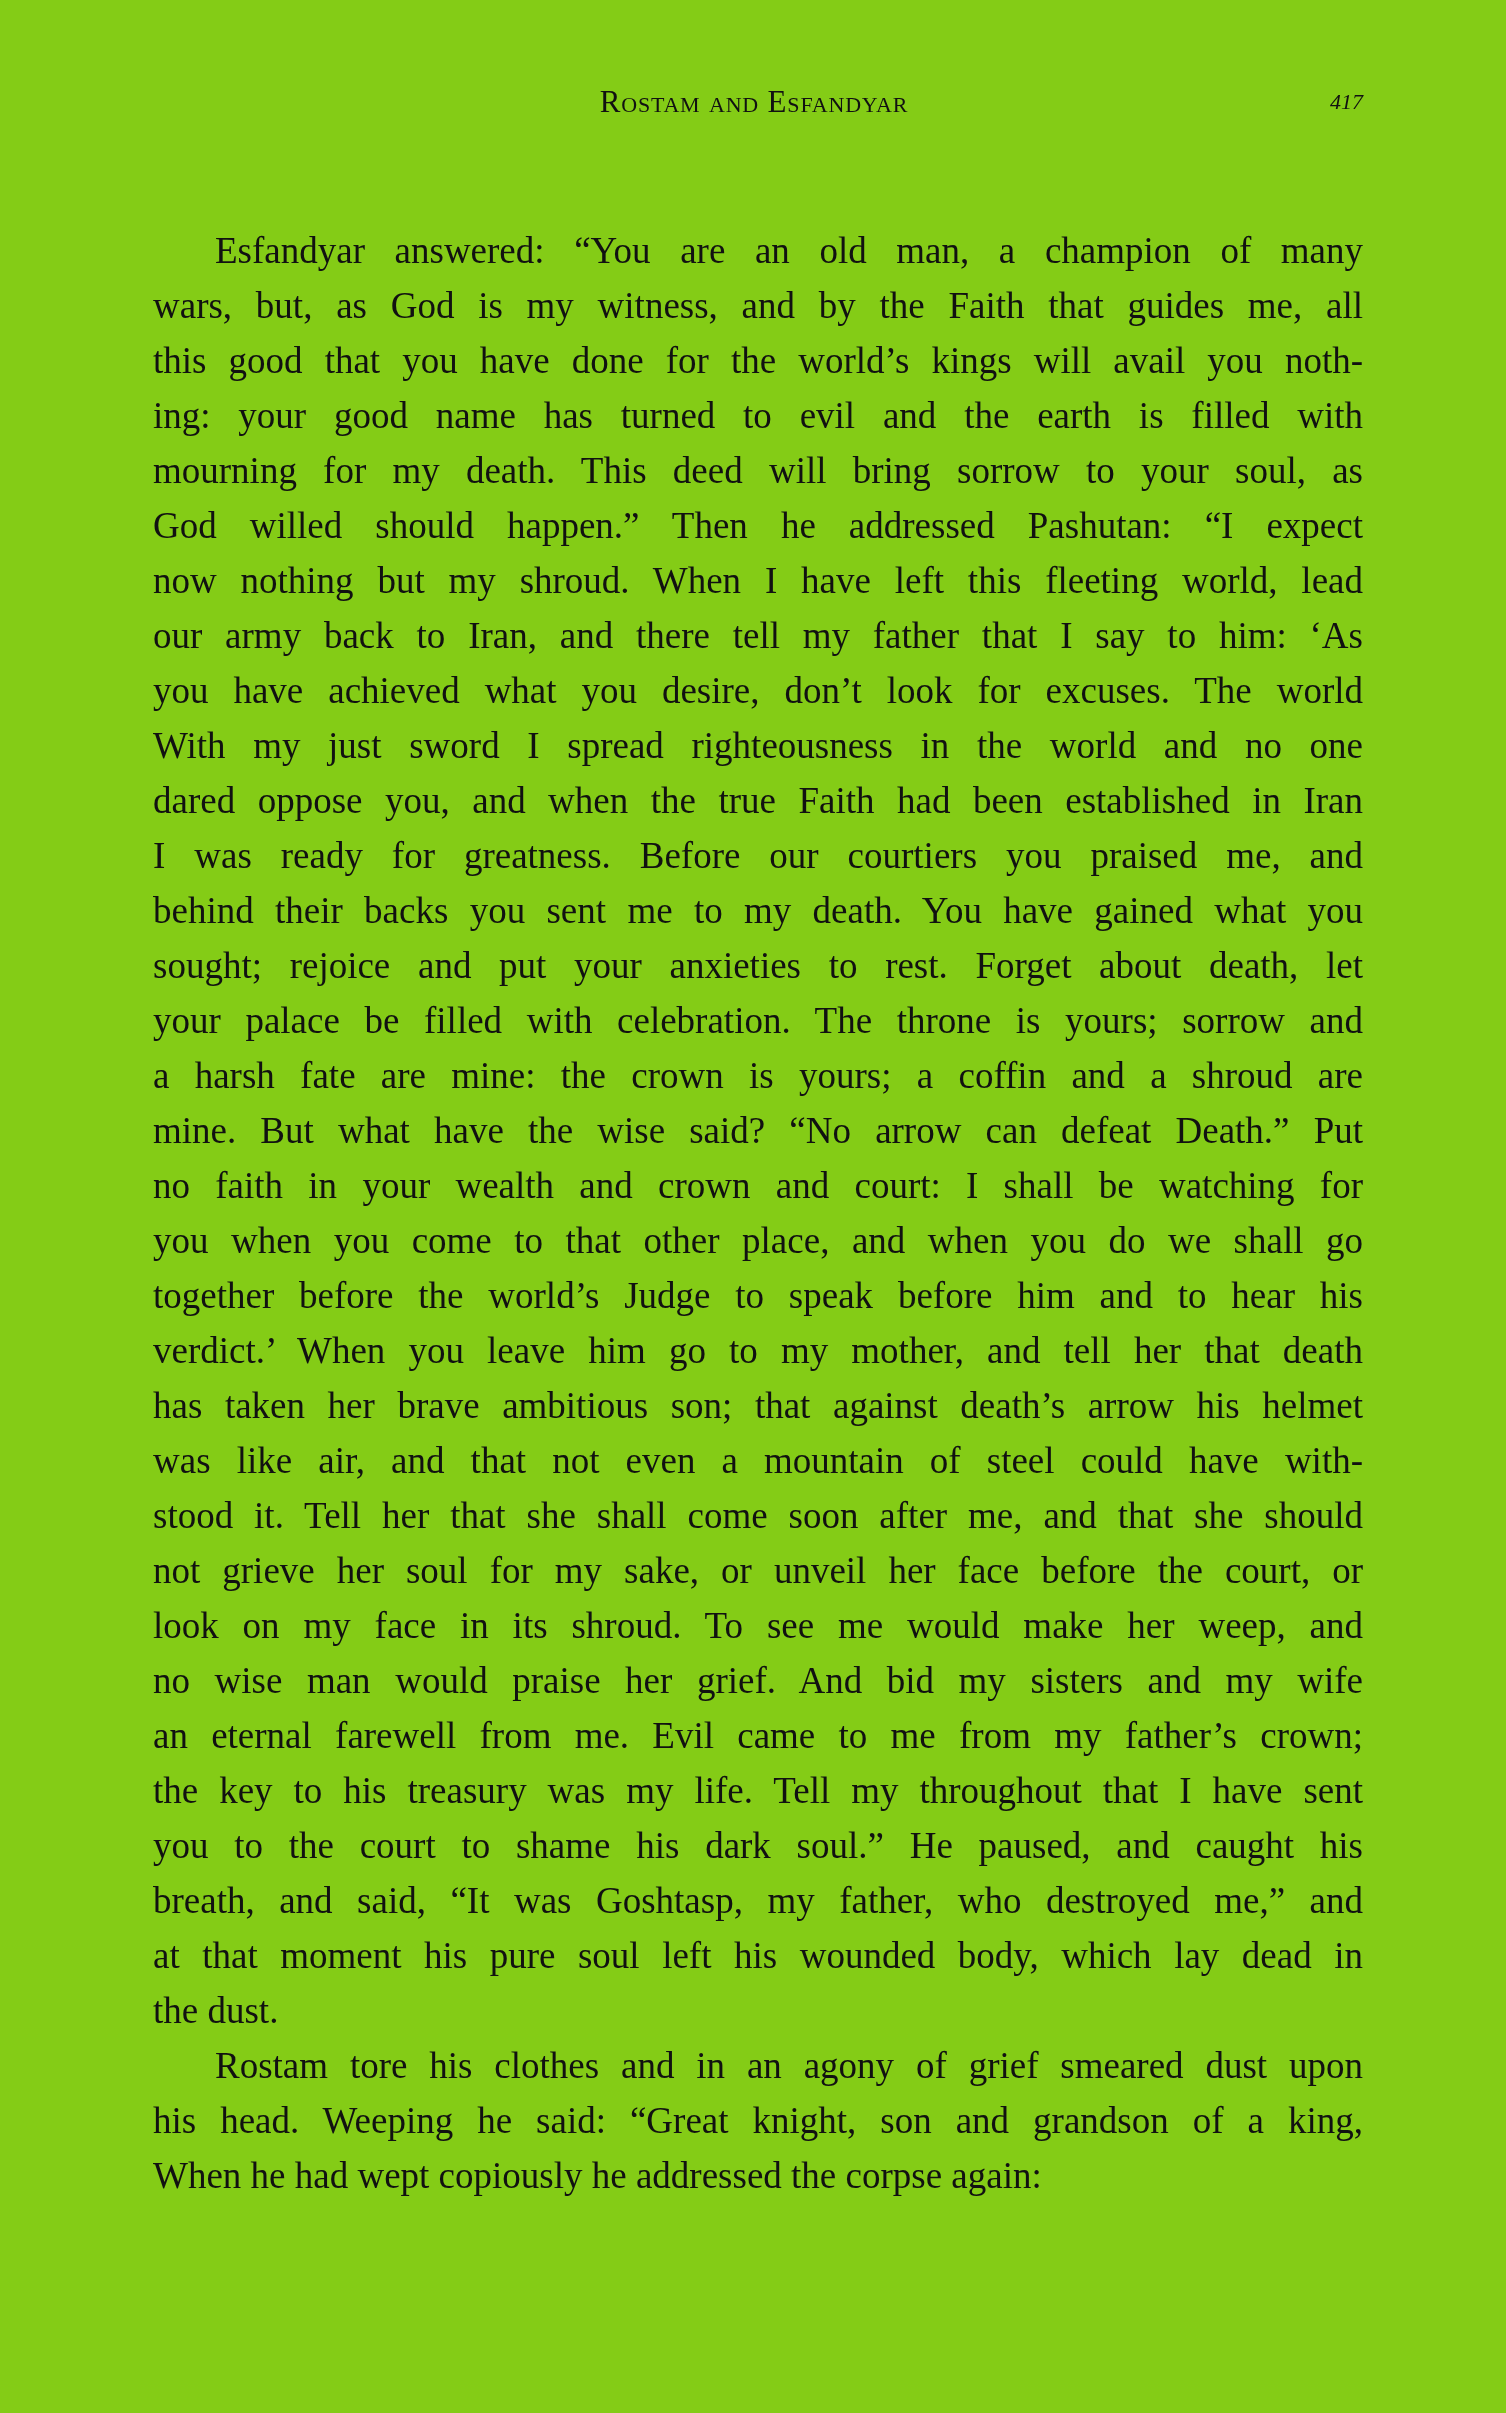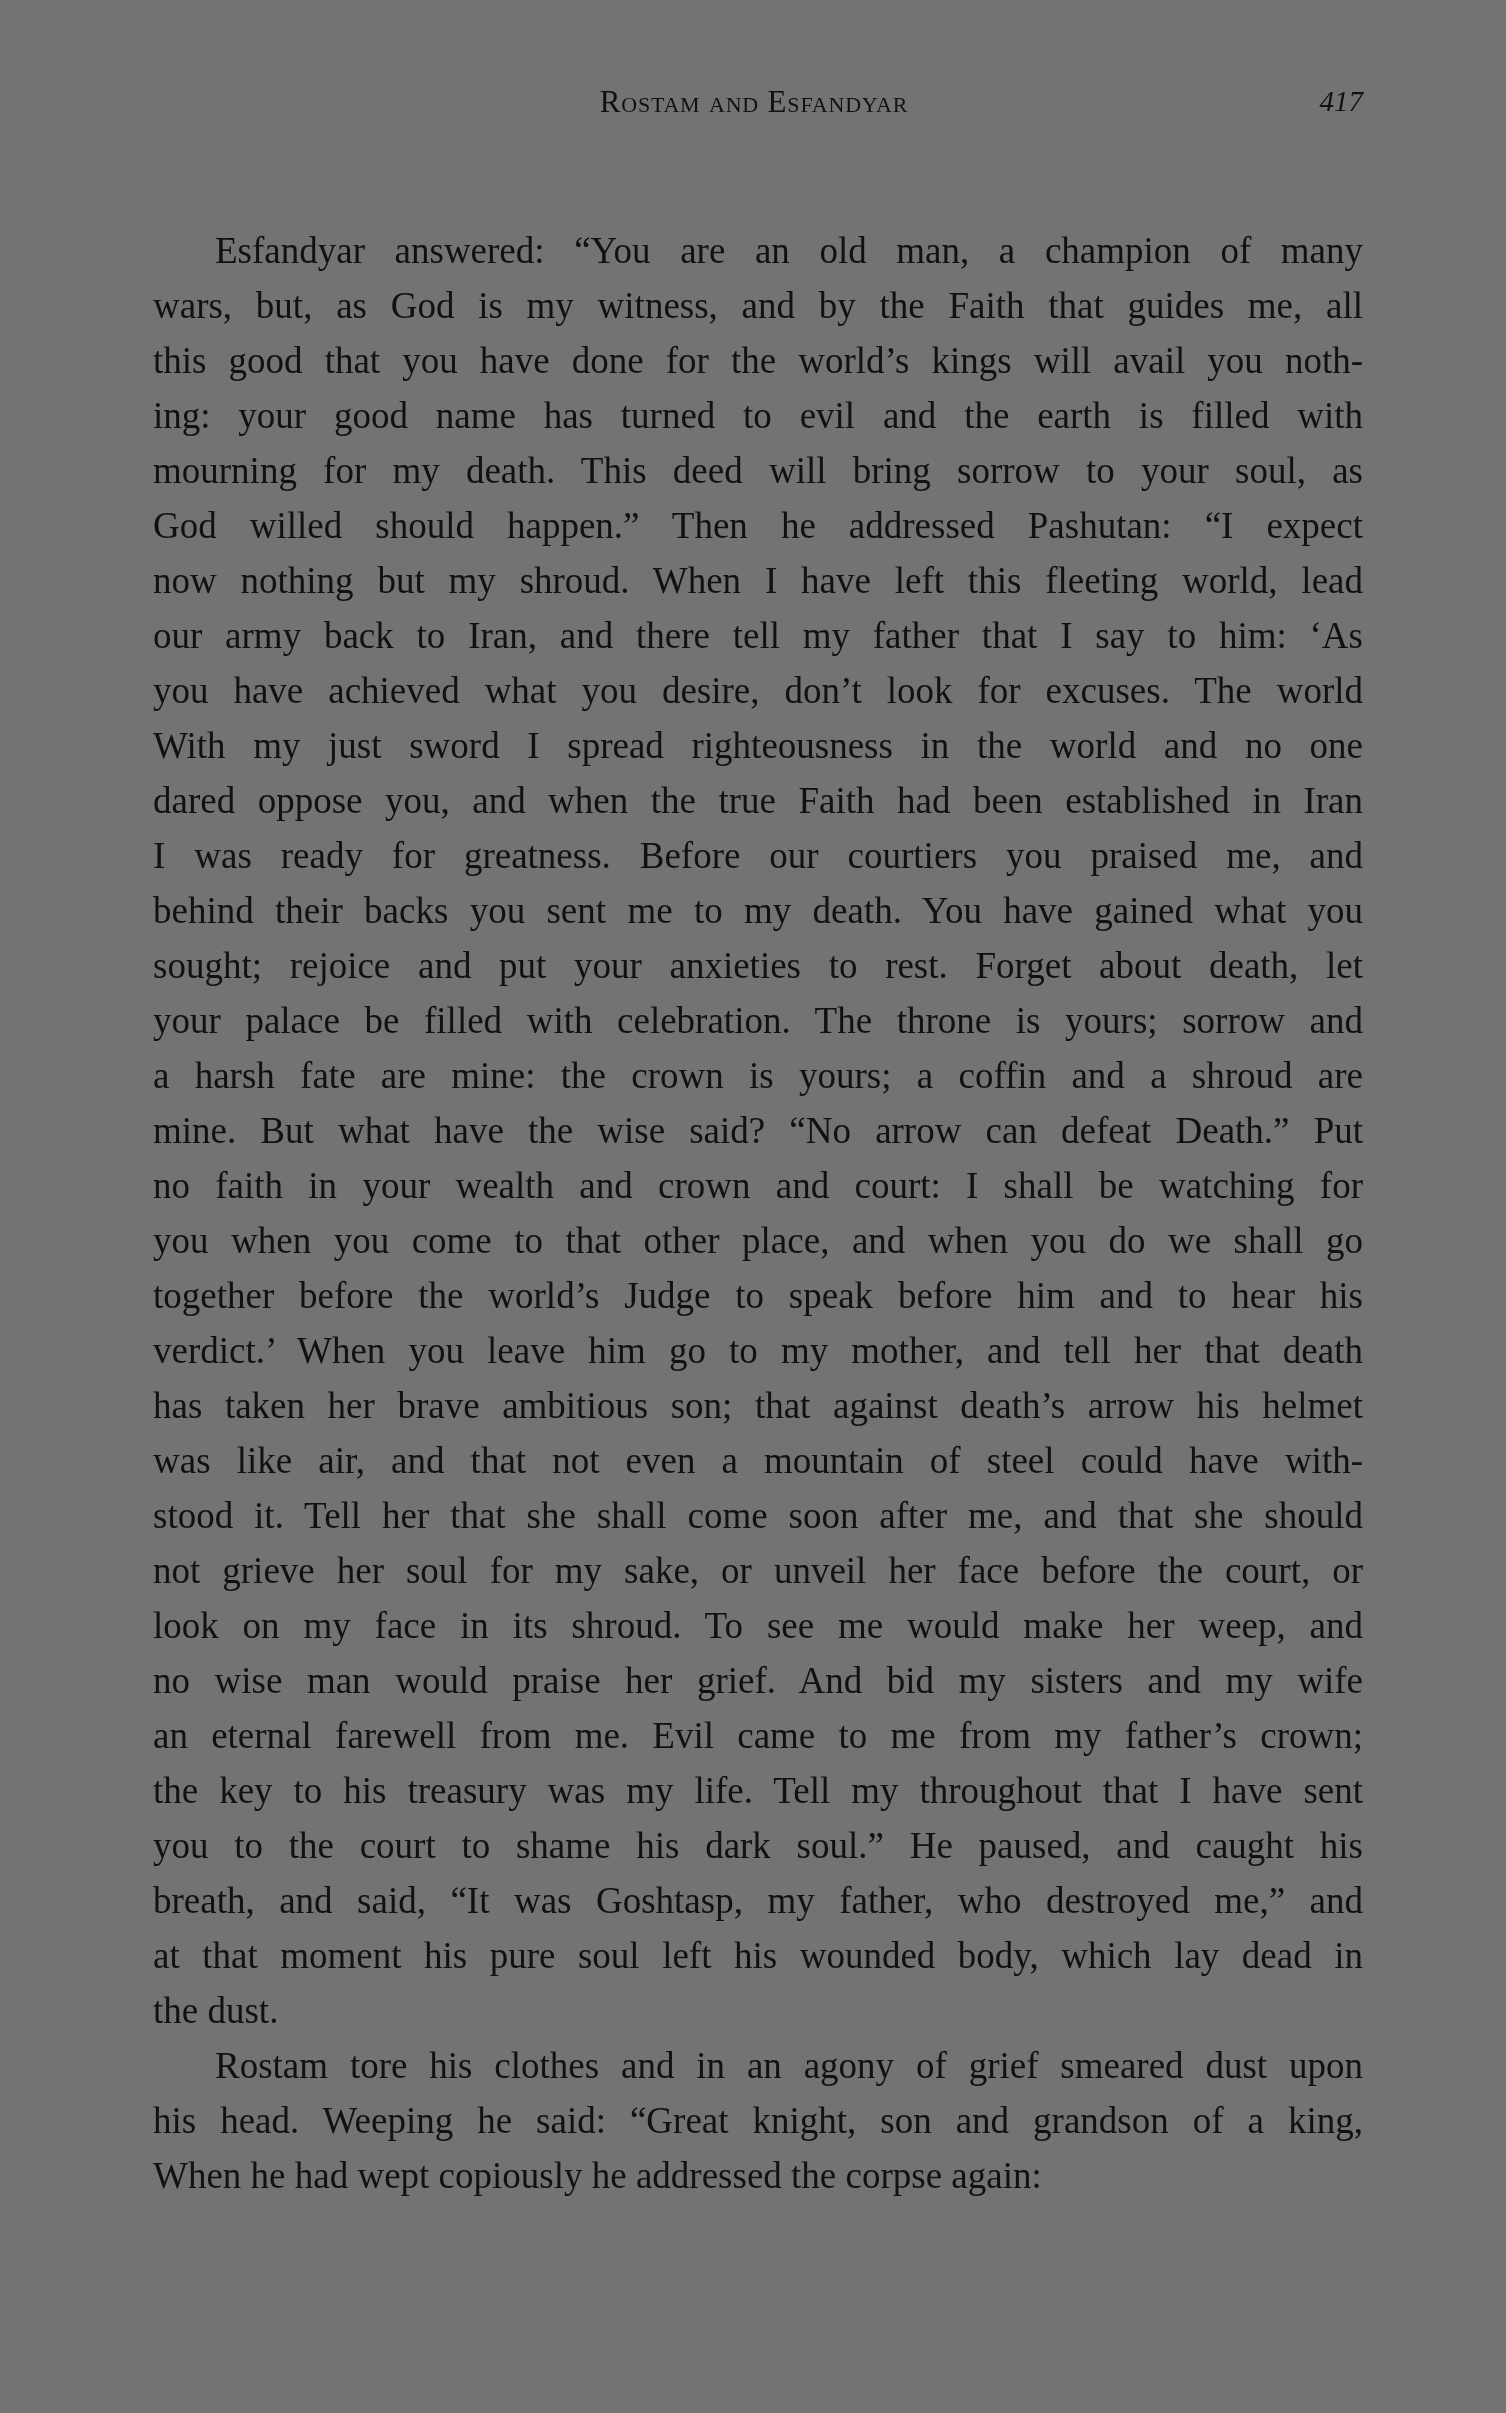--- a/index.html
+++ b/index.html
@@ -13,21 +13,21 @@
     position: relative;
     overflow: hidden;
     color: #111111;
     font-family: "Liberation Serif", "DejaVu Serif", serif;
   }
   .page {
     position: absolute;
     left: 0; top: 0;
     width: 1506px;
     height: 2413px;
-    background: #737373;
+    background: #84cc16;
   }
   .running-head {
     position: absolute;
     top: 78px;
     left: 145px;
     width: 1218px;
     height: 47px;
   }
   .running-title {
     position: absolute;
@@ -37,21 +37,21 @@
     text-align: center;
     font-size: 31px;
     font-variant: small-caps;
     letter-spacing: 0.8px;
     line-height: 47px;
   }
   .page-number {
     position: absolute;
     right: 0;
     top: 0;
-    font-size: 29px;
+    font-size: 22px;
     font-style: italic;
     line-height: 47px;
   }
   .body-text {
     position: absolute;
     left: 145px;
     top: 223px;
     width: 1218px;
   }
   .line {

